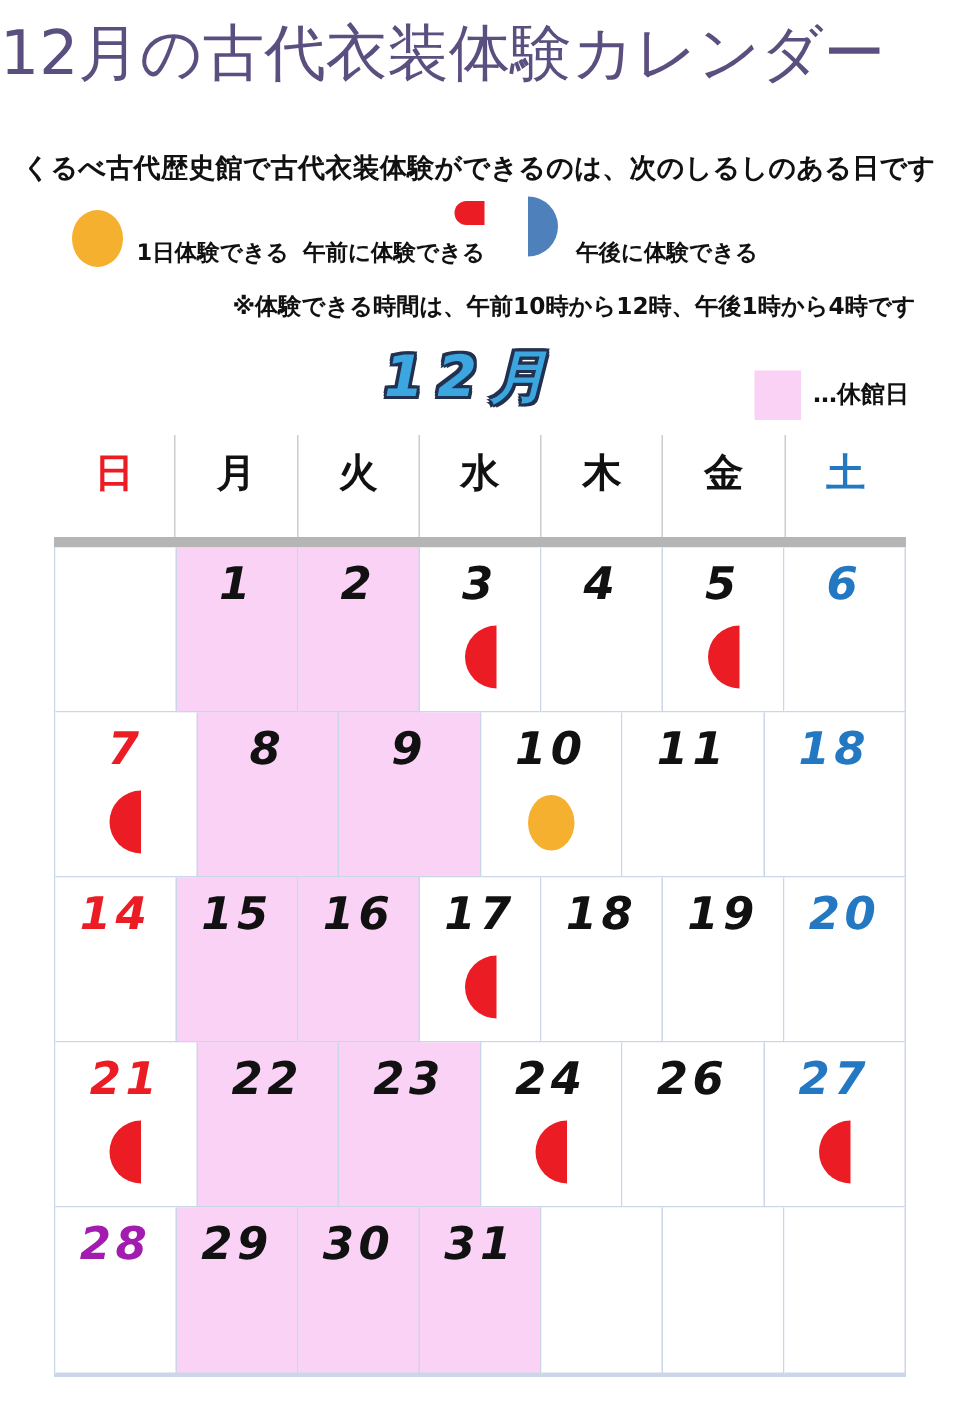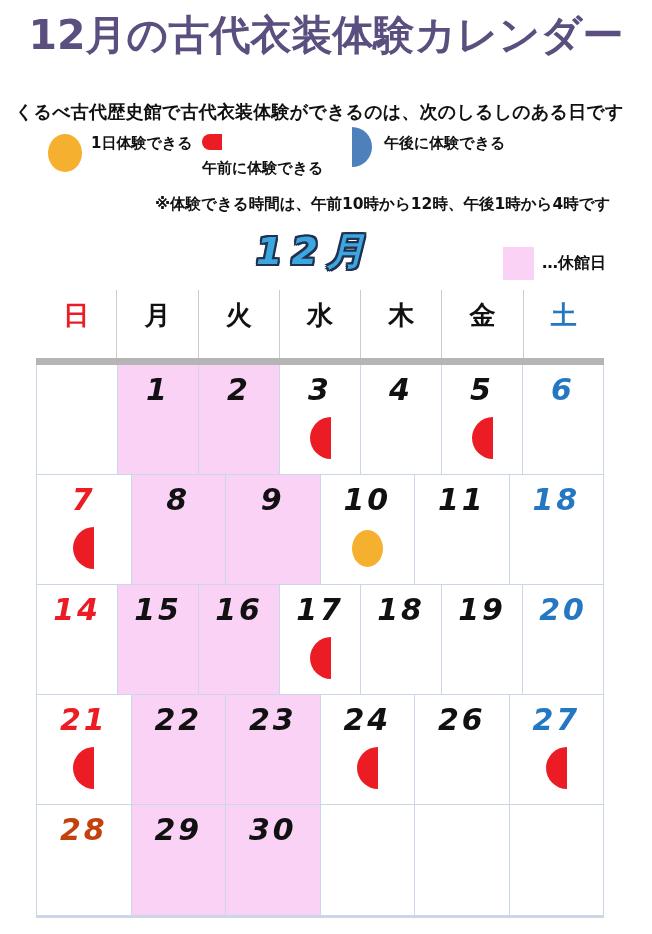--- a/index.html
+++ b/index.html
@@ -2,30 +2,30 @@
 <html lang="ja"><head>
 <meta charset="utf-8">
 <style>
   html,body { margin:0; padding:0; background:#fff; }
   .page {
     position:relative; width:652px; height:934px; background:#fff;
     font-family:"DejaVu Sans","Liberation Sans",sans-serif; color:#111;
     overflow:hidden;
   }
   .title {
-    position:absolute; top:8px; left:0; width:100%; text-align:center;
-    font-size:41px; font-weight:bold; color:#5B4F80; letter-spacing:0px;
+    position:absolute; top:8px; left:0; width:100%; 
+    font-size:41px; font-weight:normal; color:#5B4F80; letter-spacing:0px;
     white-space:nowrap;
   }
   .subtitle {
     position:absolute; top:100px; left:15px; font-size:18px; font-weight:bold;
     letter-spacing:0.2px; white-space:nowrap;
   }
   .legend { position:absolute; top:134px; left:0; width:652px; height:44px; }
-  .legend-item { position:absolute; display:flex; align-items:flex-start; gap:9px; height:44px; }
+  .legend-item { position:absolute; display:flex; align-items:flex-end; gap:9px; height:44px; }
   .legend-item.all-day   { left:48px;  }
   .legend-item.morning   { left:202px;flex-direction:column; }
   .legend-item.afternoon { left:352px;gap:12px; }
   .legend-label { font-size:15px; font-weight:bold; white-space:nowrap; }
   .icon-ellipse { width:34px; height:38px; border-radius:50%; background:#F6B02F; }
   .icon-half-left  { width:20px; height:40px; border-radius:20px 0 0 20px; background:#EC1C24; }
   .icon-half-right { width:20px; height:40px; border-radius:0 20px 20px 0; background:#4E81BC; transform:translateY(-7px); }
   .note {
     position:absolute; top:194px; left:155px; font-size:15.5px; font-weight:bold;
     white-space:nowrap;
@@ -202,27 +202,30 @@
           <div class="cal-cell">
             <div class="day-num">26</div>
           </div>
           <div class="cal-cell">
             <div class="day-num" style="color: rgb(36, 120, 194);">27</div>
             <div class="marker morning" style="background: rgb(236, 28, 36);"></div>
           </div>
         </div>
         <div class="cal-row">
           <div class="cal-cell">
-            <div class="day-num" style="color: #c2410c;">28</div>
+            <div class="day-num" style="color: #a21caf;">28</div>
           </div>
           <div class="cal-cell closed">
             <div class="day-num">29</div>
           </div>
           <div class="cal-cell closed">
             <div class="day-num">30</div>
+          </div>
+          <div class="cal-cell closed">
+            <div class="day-num">31</div>
           </div>
           <div class="cal-cell">
             <div class="day-num"></div>
           </div>
           <div class="cal-cell">
             <div class="day-num"></div>
           </div>
           <div class="cal-cell">
             <div class="day-num" style="color: rgb(36, 120, 194);"></div>
           </div>

